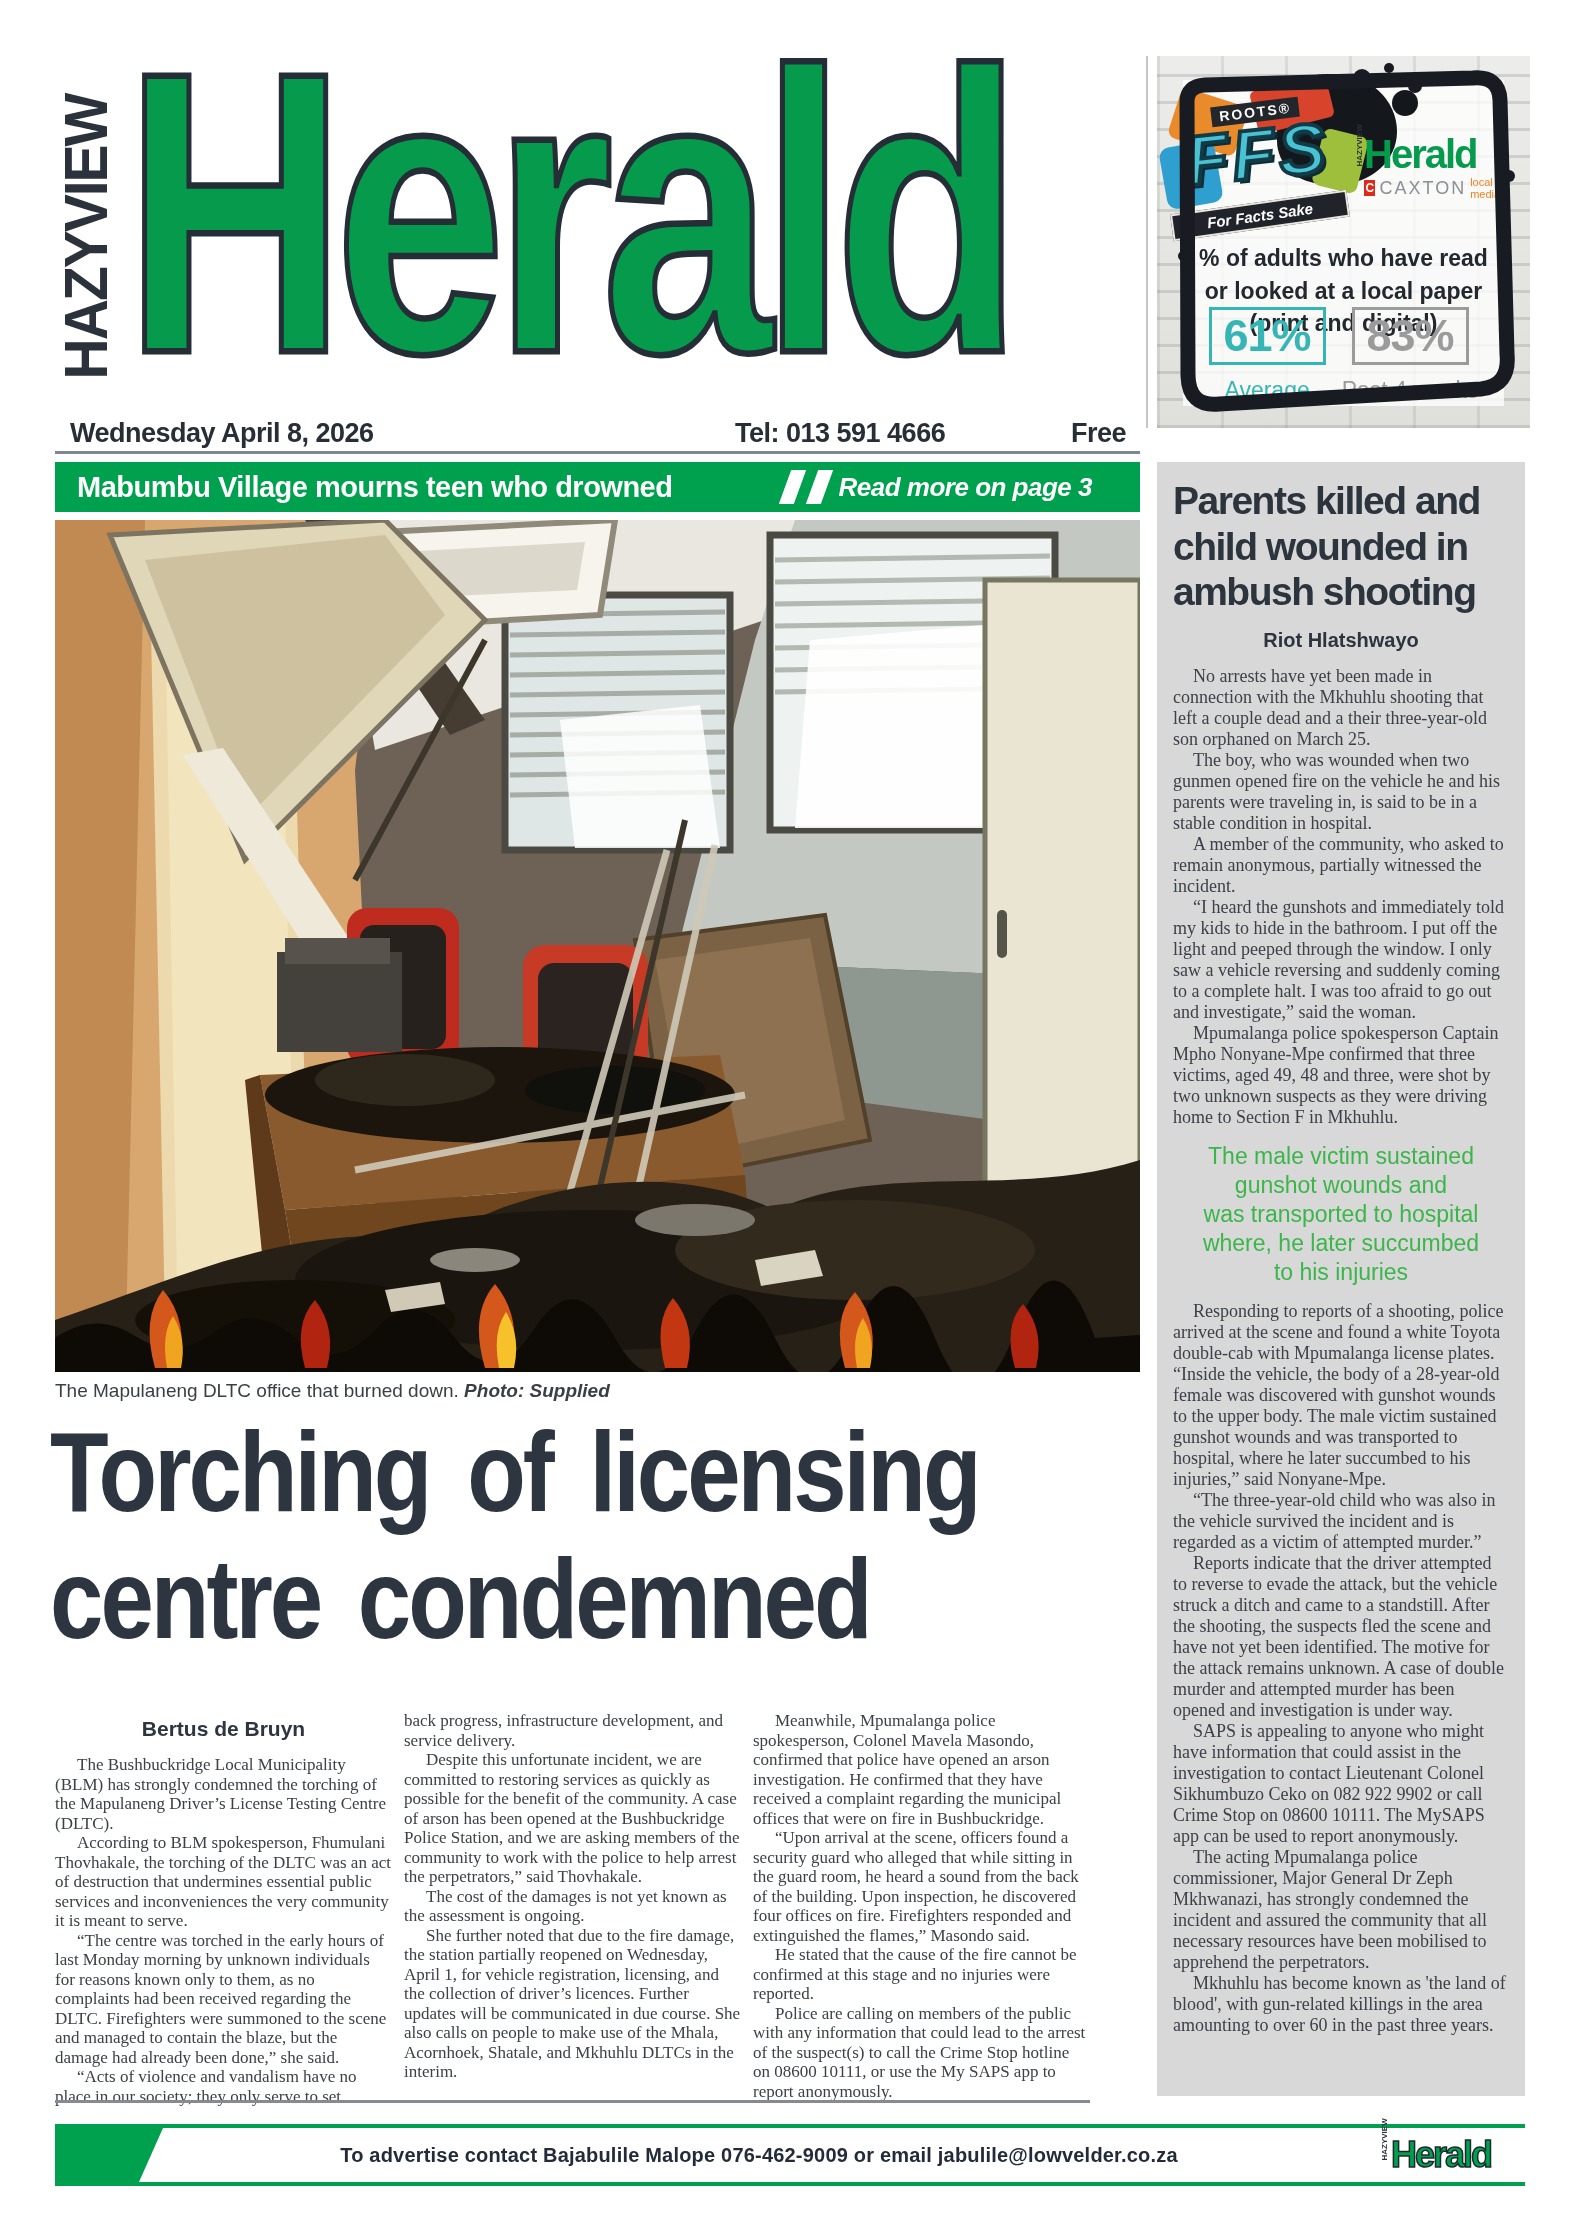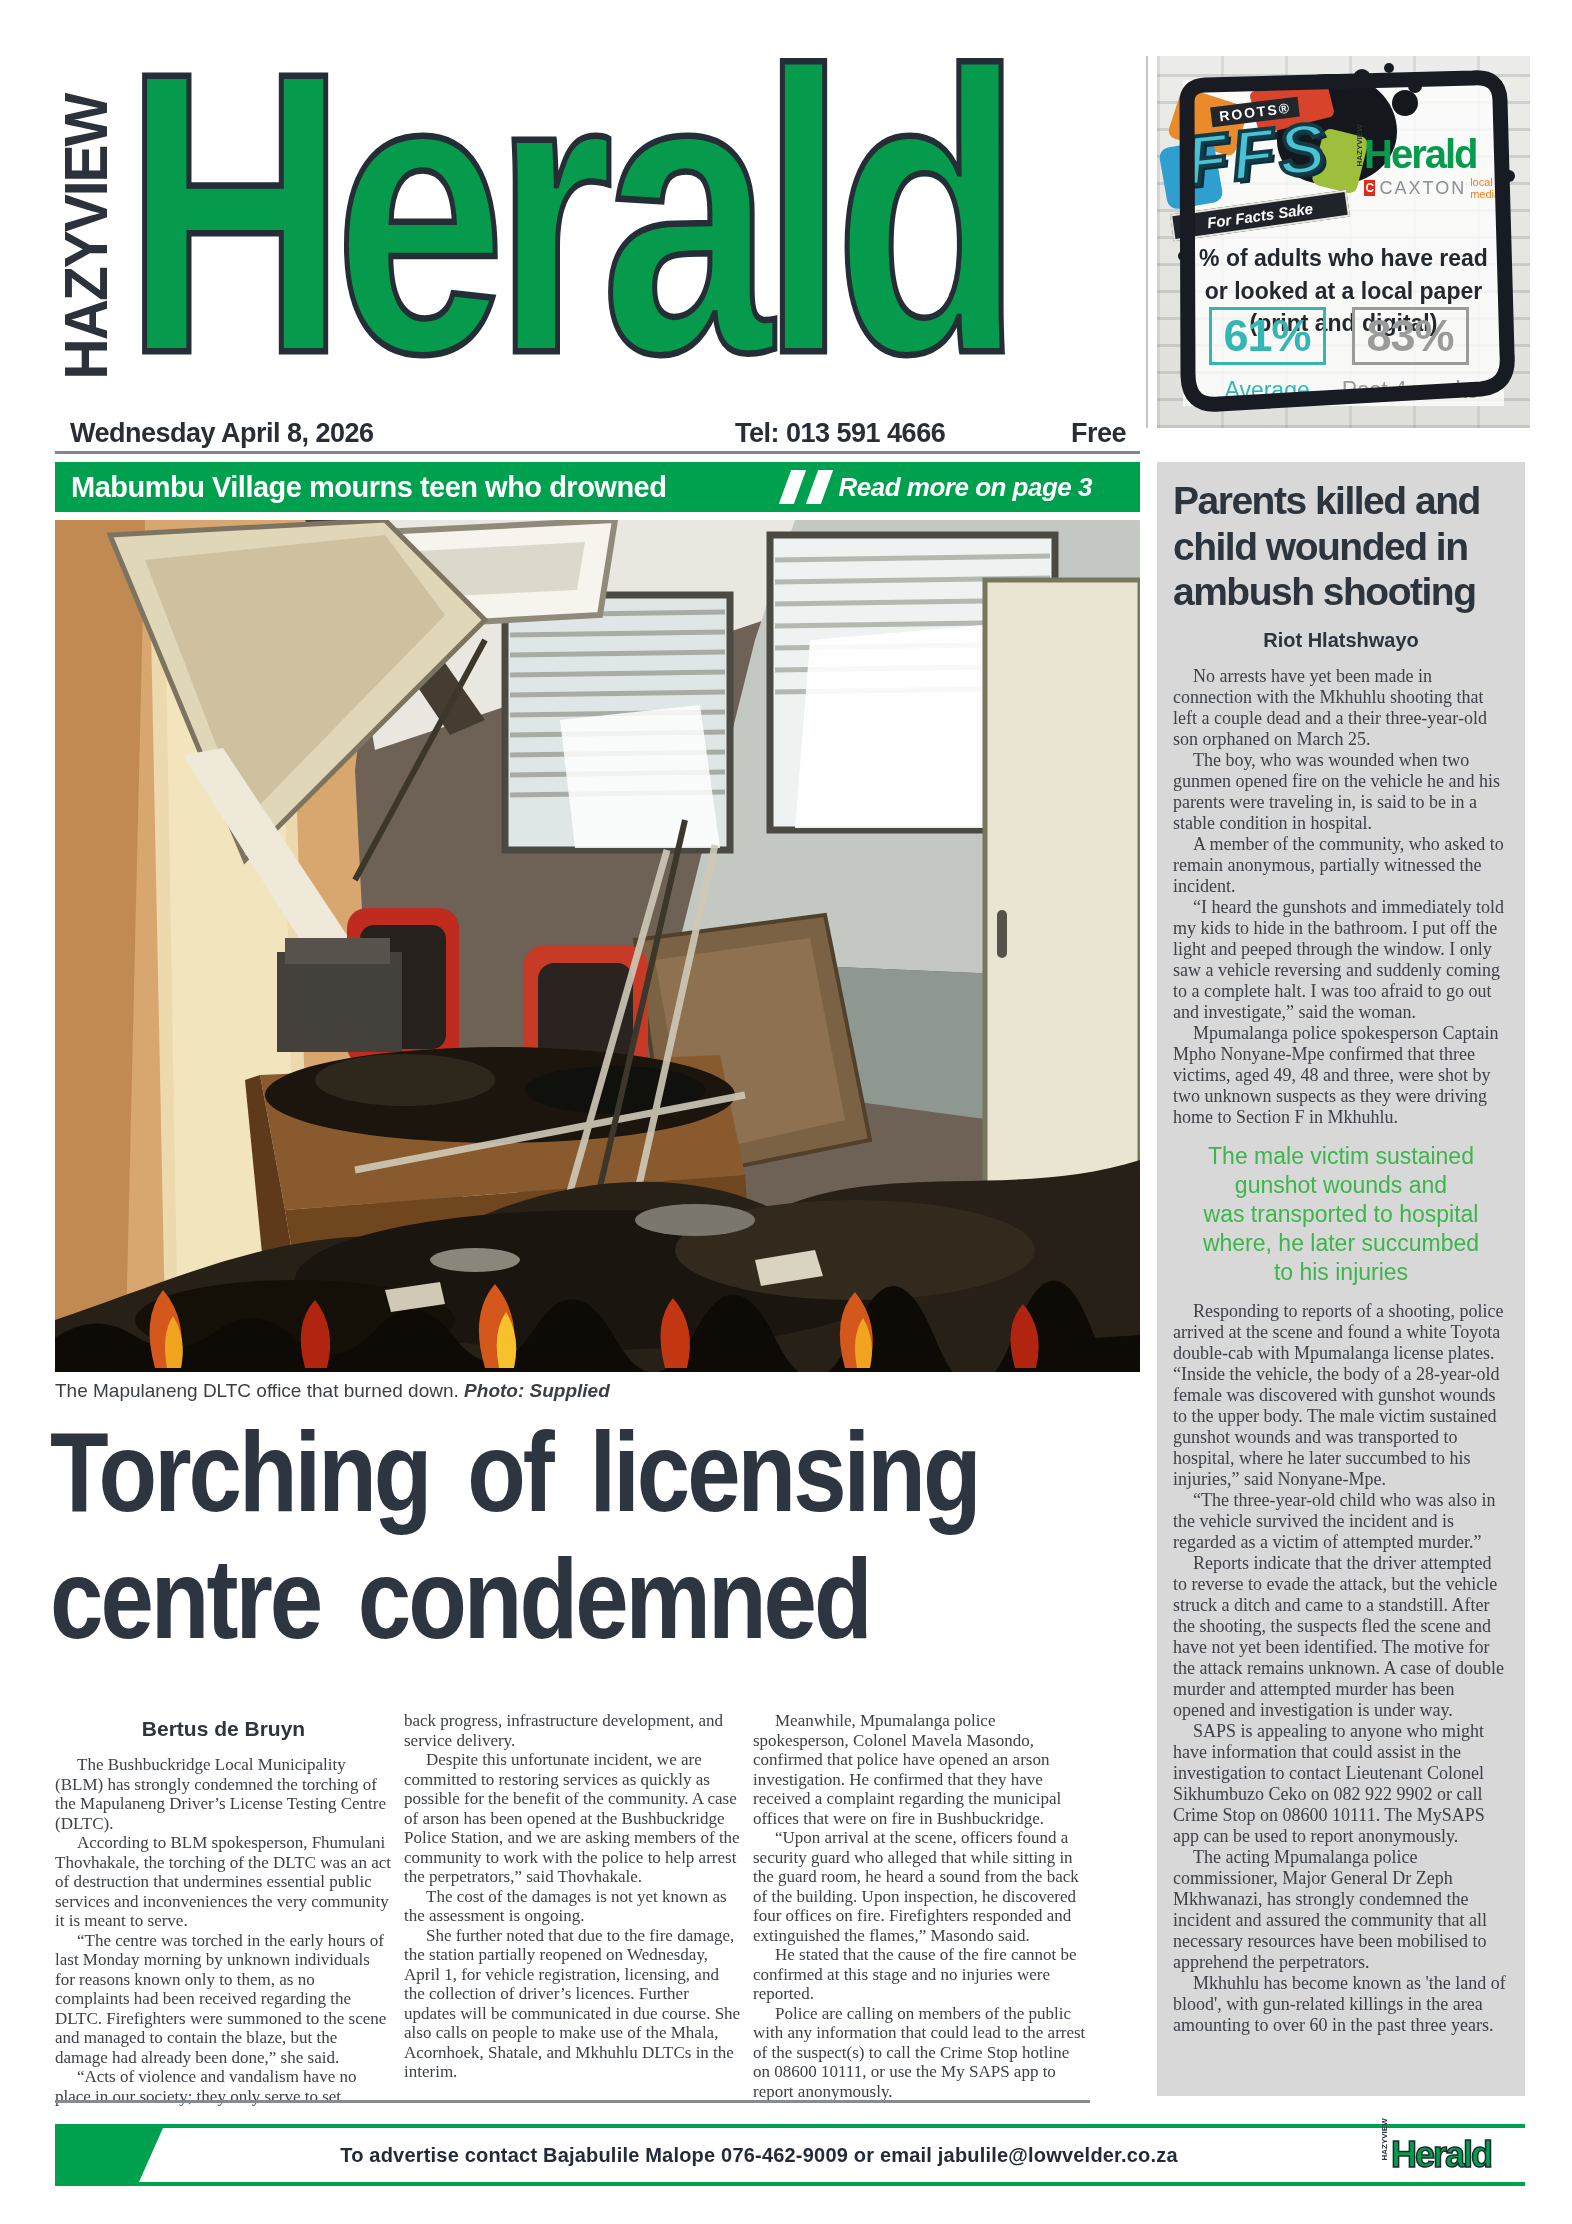--- a/index.html
+++ b/index.html
@@ -62,21 +62,21 @@
   
   .dateline { position:absolute; left:55px; top:416px; width:1085px; height:38px;
     border-bottom:3px solid #7f868d; font-weight:bold; color:#272e36; font-size:27px; letter-spacing:-0.5px; }
   .dateline .d-date { position:absolute; left:15px; top:2px; }
   .dateline .d-tel  { position:absolute; left:680px; top:2px; }
   .dateline .d-free { position:absolute; right:14px; top:2px;text-align:center; }
 
   
   .banner { position:absolute; left:55px; top:462px; width:1085px; height:50px; background:#00a14e;
     display:flex; align-items:center; color:#fff; }
-  .banner .b-left { font-size:29px; font-weight:bold; letter-spacing:-0.5px; padding-left:16px; }
+  .banner .b-left { font-size:29px; font-weight:bold; letter-spacing:-0.5px; padding-left:22px; }
   .banner .spacer { flex:1; }
   .banner .slash { width:15px; height:34px; background:#fff; transform:skewX(-20deg); margin-right:12px; }
   .banner .b-right { font-size:26px; font-weight:bold; font-style:italic; letter-spacing:-0.5px; margin-right:48px; }
 
   
   .photo { position:absolute; left:55px; top:520px; width:1085px; height:852px; background:#6e6257; }
   .photo svg { display:block; width:100%; height:100%; }
   .caption { position:absolute; left:55px; top:1380px; font-size:19px; color:#3a3f45; }
   .caption .credit { font-weight:bold; font-style:italic; }
 

